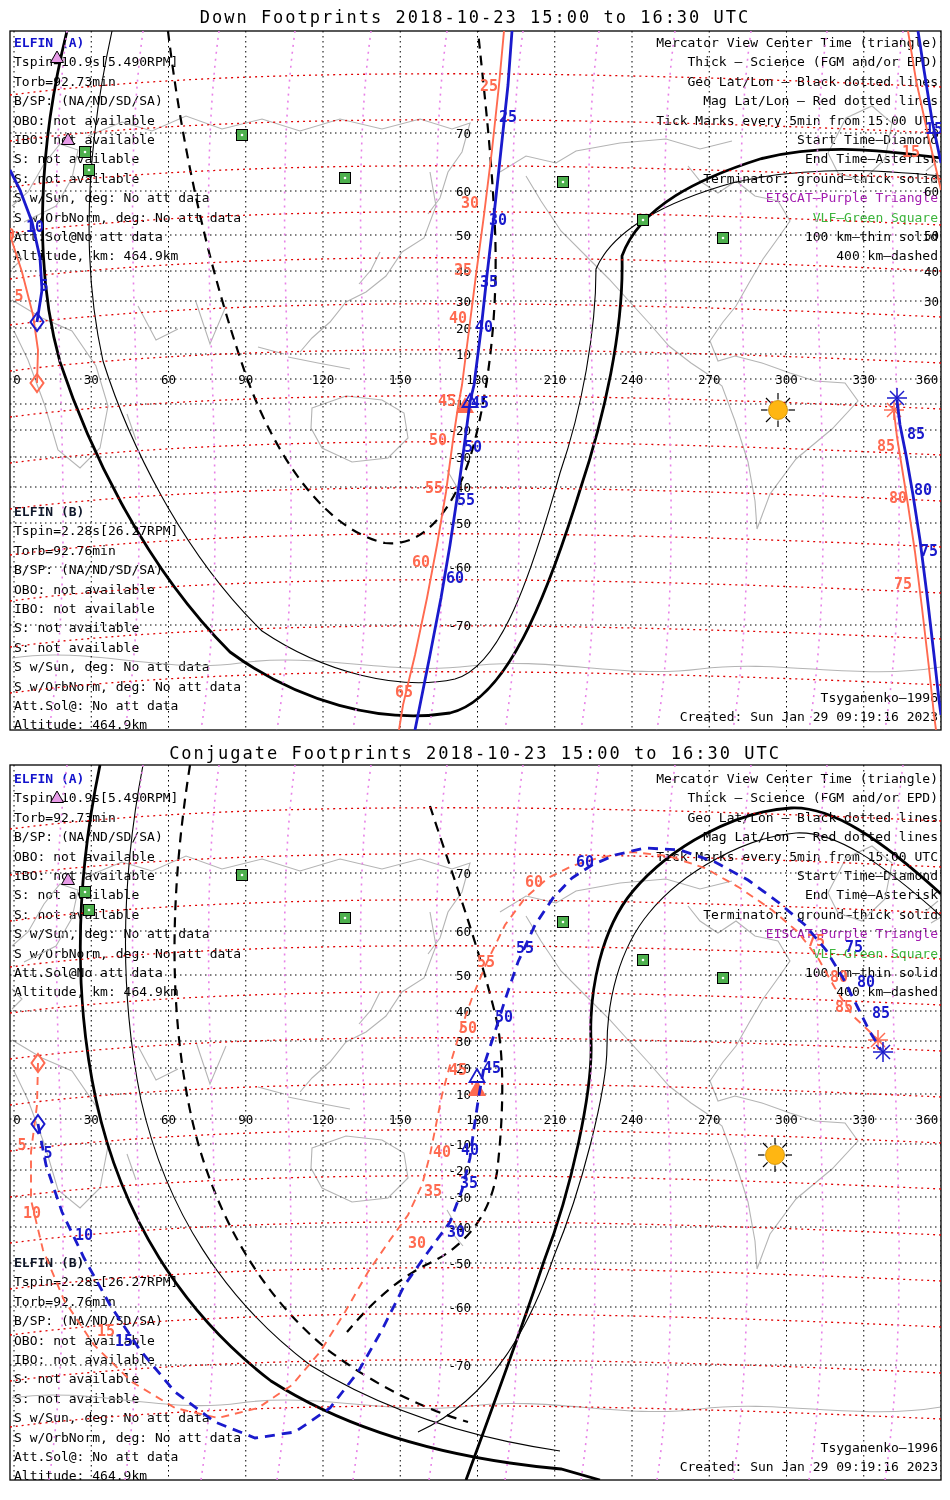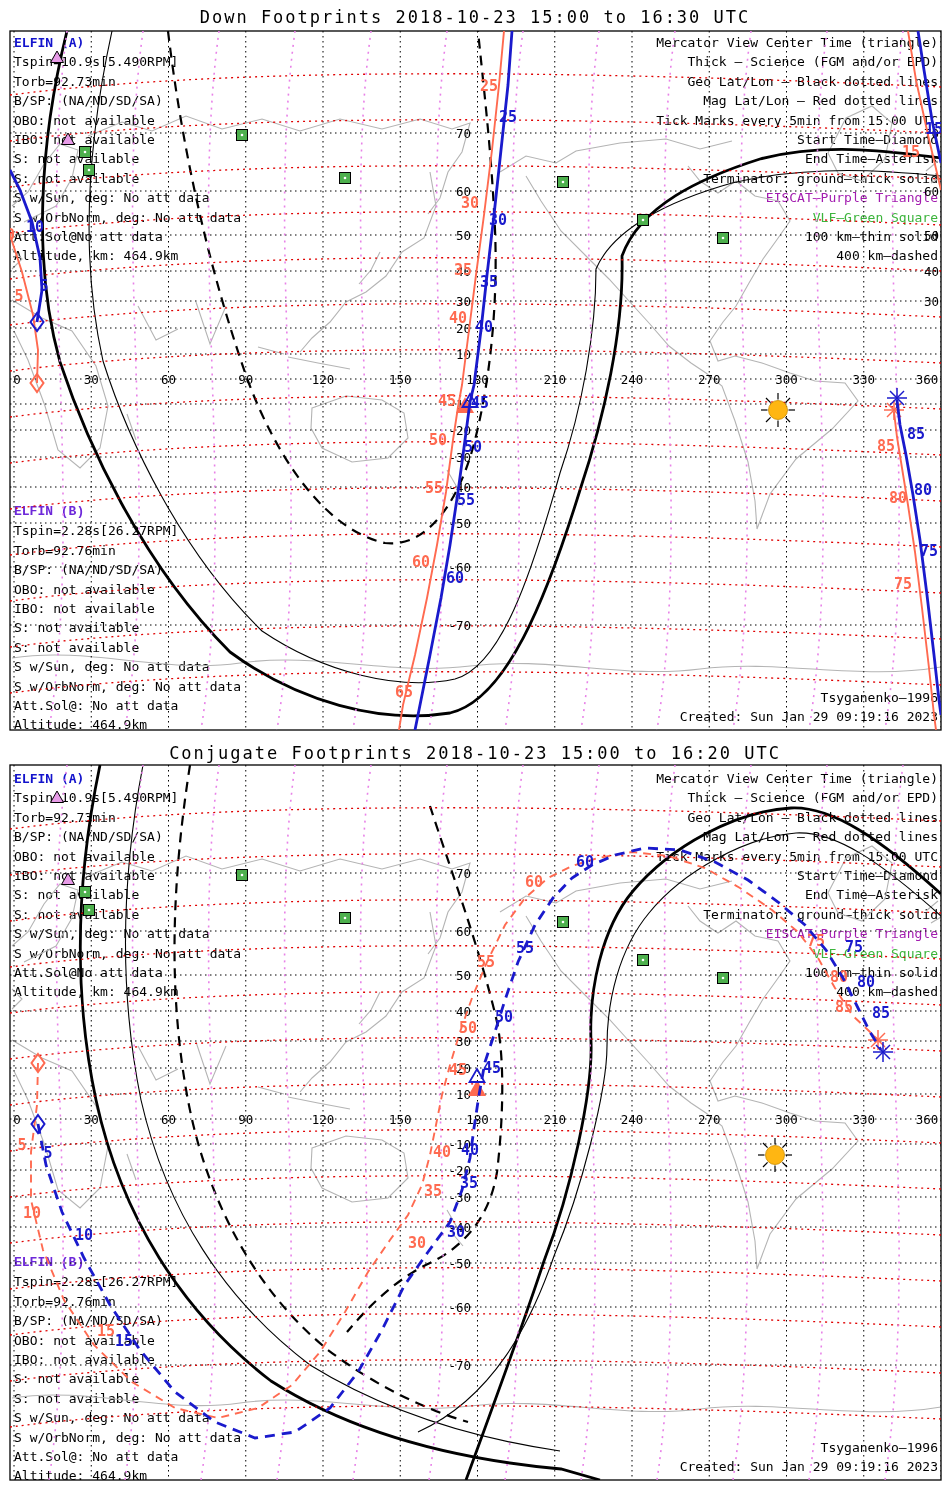--- a/index.html
+++ b/index.html
@@ -5,21 +5,21 @@
   html,body{margin:0;padding:0;background:#fff;}
   #fig{position:relative;width:950px;height:1500px;background:#fff;overflow:hidden;
        font-family:"DejaVu Sans Mono",monospace;color:#000;}
   .abs{position:absolute;}
   .ptitle{width:950px;text-align:center;font-size:17px;letter-spacing:2px;white-space:nowrap;}
   .leg{font-size:13px;line-height:19.4px;white-space:nowrap;}
   .leg div{height:19.4px;}
   .rleg{text-align:right;}
   .credits{font-size:13px;line-height:19px;text-align:right;white-space:nowrap;}
   .hA{color:#1313CC;font-weight:bold;}
-  .hB{color:#6d28d9;font-weight:bold;font-family:Liberation Mono, monospace;}
+  .hB{color:#0f172a;font-weight:bold;}
   .c-red{color:#000000;}
   .c-violet{color:#a21caf;}
   .c-green{color:#3CB43C;}
   #map-svg{position:absolute;left:0;top:0;pointer-events:none;}
   .geo{stroke:#000;stroke-width:1;stroke-dasharray:1.5 3.5;}
   .mag{stroke:#E00000;stroke-width:1.3;stroke-dasharray:2 4;fill:none;}
   .maglon{stroke:#E882E8;stroke-width:1.6;stroke-dasharray:2 5;fill:none;}
   .coast{stroke:#B4B4B4;stroke-width:1.1;fill:none;}
   .term-ground{stroke:#000;stroke-width:2.8;fill:none;}
   .term-100{stroke:#000;stroke-width:1.1;fill:none;}
@@ -27,21 +27,21 @@
   .frame{stroke:#000;stroke-width:1.3;fill:none;}
   .axlab{font-family:"DejaVu Sans Mono",monospace;font-size:12.5px;fill:#000;}
   .tlab{font-family:"DejaVu Sans Mono",monospace;font-size:15px;font-weight:bold;}
 </style>
 </head>
 <body>
 
 <div id="fig">
 
   <div class="abs ptitle" style="top:7px;left:0;">Down Footprints 2018-10-23 15:00 to 16:30 UTC</div>
-  <div class="abs ptitle" style="top:743px;left:0;">Conjugate Footprints 2018-10-23 15:00 to 16:20 UTC</div>
+  <div class="abs ptitle" style="top:743px;left:0;">Conjugate Footprints 2018-10-23 15:00 to 16:30 UTC</div>
 
   <div class="abs leg" style="left:14px;top:33px;" id="legA1">
       <div class="hA">ELFIN (A)</div>
       <div>Tspin=10.9s[5.490RPM]</div>
       <div>Torb=92.73min</div>
       <div>B/SP: (NA/ND/SD/SA)</div>
       <div>OBO: not available</div>
       <div>IBO: not available</div>
       <div>S: not available</div>
       <div>S: not available</div>

